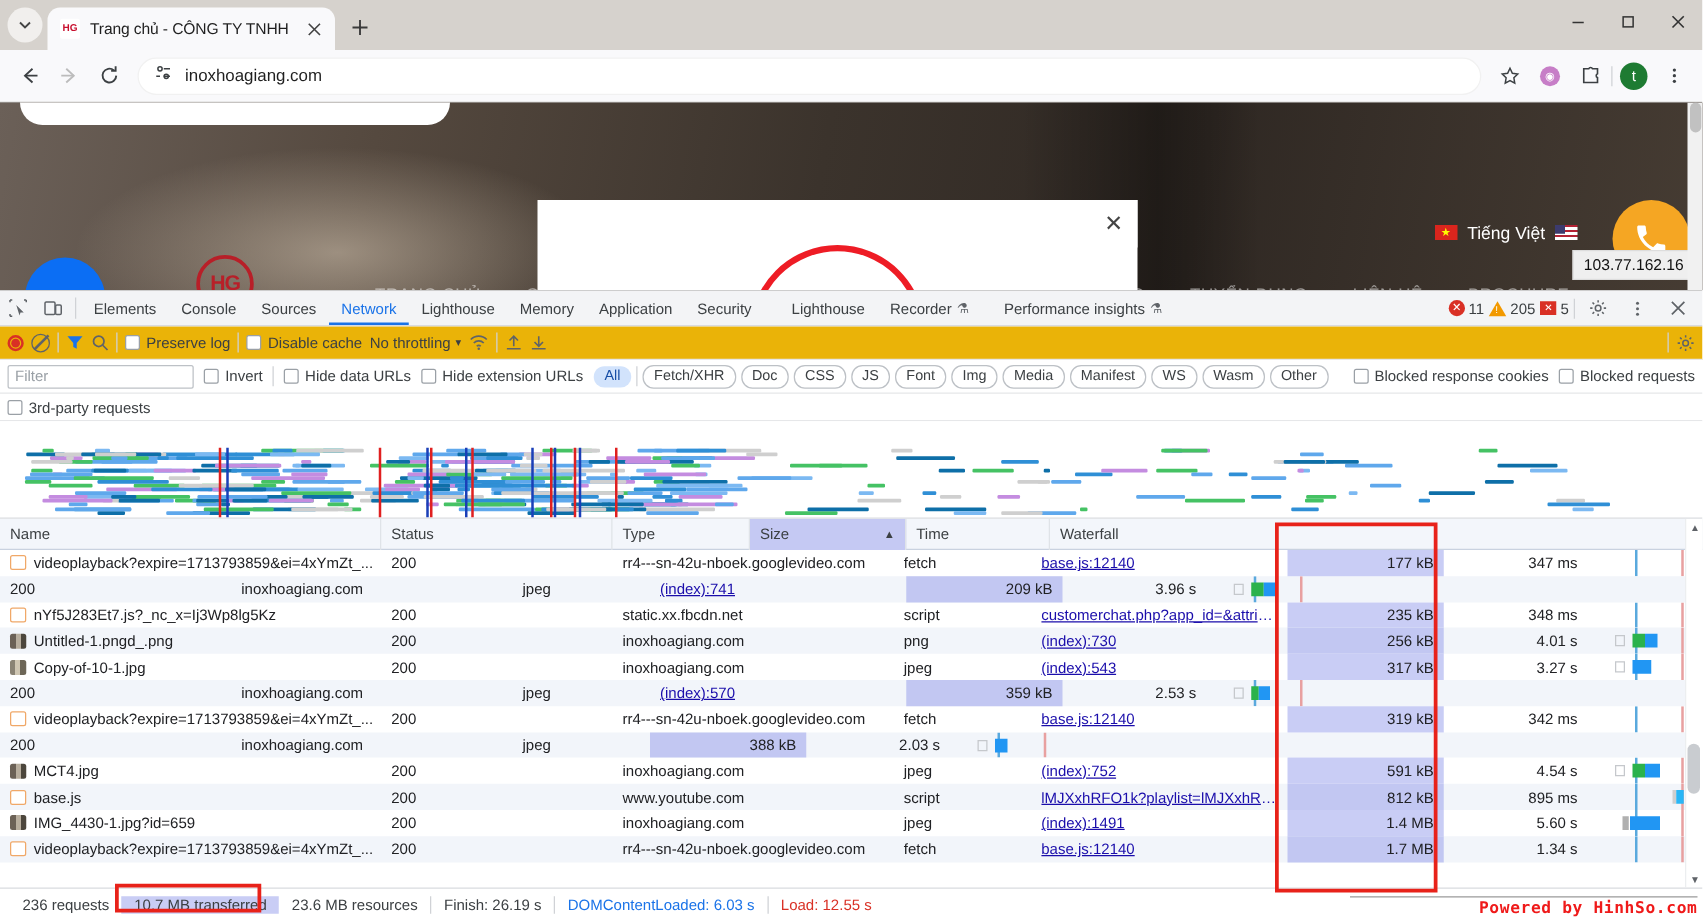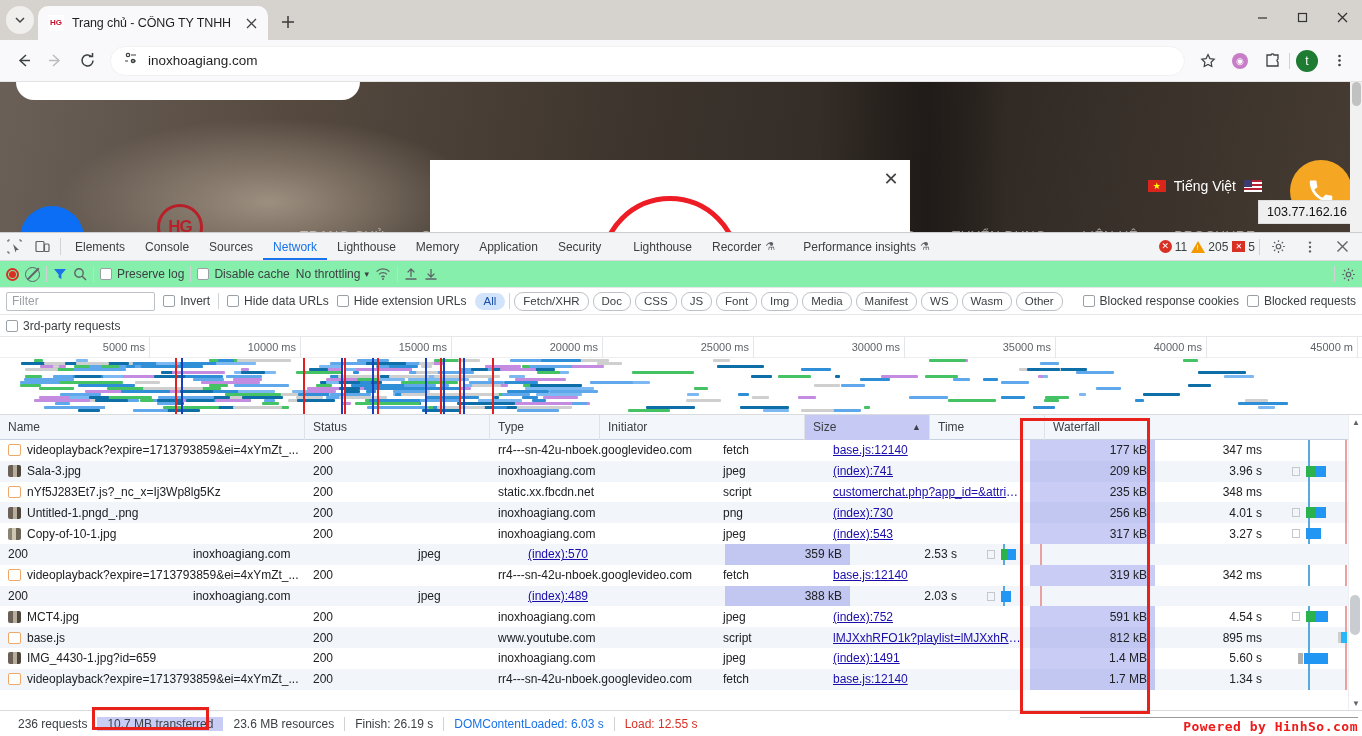--- a/index.html
+++ b/index.html
@@ -160,21 +160,21 @@
   .dt-tab.active { color: #1a73e8; box-shadow: inset 0 -2px 0 #1a73e8; }
   .dt-right { margin-left: auto; display: flex; align-items: center; gap: 4px; padding-right: 6px; }
   .badge { display: flex; align-items: center; gap: 3px; font-size: 12px; color: #3c4043; }
   .ic-err { width:13px;height:13px;border-radius:7px;background:#d93025;color:#fff;font-size:9px;display:flex;align-items:center;justify-content:center;line-height:1;}
   .ic-warn { width:0;height:0;border-left:7px solid transparent;border-right:7px solid transparent;border-bottom:12px solid #f29900;position:relative;}
   .ic-warn::after{content:"!";position:absolute;left:-2px;top:2px;font-size:8px;color:#fff;}
   .ic-msg { width:13px;height:11px;background:#d93025;color:#fff;font-size:8px;display:flex;align-items:center;justify-content:center;}
 
   .dt-toolbar {
     height: 27px; display: flex; align-items: center; gap: 6px;
-    padding: 0 6px; border-bottom: 1px solid #e6e7e9; background: #86efac;
+    padding: 0 6px; border-bottom: 1px solid #e6e7e9; background: #eab308;
   }
   .rec-dot { width: 13px; height: 13px; border-radius: 7px; border: 2px solid #d93025; display:flex;align-items:center;justify-content:center;}
   .rec-dot i { width:7px;height:7px;border-radius:4px;background:#d93025;display:block;}
   .clear-ic { width:15px;height:15px;border-radius:8px;border:1.6px solid #5f6368;position:relative;}
   .clear-ic::after{content:"";position:absolute;left:-1px;top:5.5px;width:16px;height:1.6px;background:#5f6368;transform:rotate(-45deg);}
   .chk { width: 12px; height: 12px; border: 1px solid #9aa0a6; border-radius: 2px; background: #fff; flex: 0 0 12px;}
   .lbl-sm { font-size: 12px; color: #3c4043; white-space: nowrap; }
   .chk-wrap { display: flex; align-items: center; gap: 5px; }
   .throttle { display:flex; align-items:center; gap:4px; font-size:12px; color:#3c4043;}
   .vsep { width:1px; height:16px; background:#d0d2d6; }
@@ -608,31 +608,20 @@
     </div>
 
     <div class="dt-thirdparty">
       <div class="chk-wrap">
         <span class="chk"></span>
         <span class="lbl-sm">3rd-party requests</span>
       </div>
     </div>
 
     <div class="overview">
-      <div class="ov-ruler">
-        <div class="ov-tick" style="left:0px;width:150px">5000 ms</div>
-        <div class="ov-tick" style="left:150px;width:151px">10000 ms</div>
-        <div class="ov-tick" style="left:301px;width:151px">15000 ms</div>
-        <div class="ov-tick" style="left:452px;width:151px">20000 ms</div>
-        <div class="ov-tick" style="left:603px;width:151px">25000 ms</div>
-        <div class="ov-tick" style="left:754px;width:151px">30000 ms</div>
-        <div class="ov-tick" style="left:905px;width:151px">35000 ms</div>
-        <div class="ov-tick" style="left:1056px;width:151px">40000 ms</div>
-        <div class="ov-tick" style="left:1207px;width:151px">45000 m</div>
-      </div>
       <div class="ov-graph" id="ovg">
           <div class="bar" style="left: 342.41px; top: 28.9px; width: 23.9559px; background: rgb(14, 111, 168);"></div>
           <div class="bar" style="left: 382.98px; top: 44.4px; width: 37.7522px; background: rgb(14, 111, 168);"></div>
           <div class="bar" style="left: 60.2622px; top: 10.3px; width: 65.8424px; background: rgb(95, 168, 236);"></div>
           <div class="bar" style="left: 556.09px; top: 19.6px; width: 9.54205px; background: rgb(124, 185, 242);"></div>
           <div class="bar" style="left: 58.8765px; top: 47.5px; width: 46.4211px; background: rgb(47, 143, 214);"></div>
           <div class="bar" style="left: 420.261px; top: 32px; width: 9.82278px; background: rgb(207, 207, 207);"></div>
           <div class="bar" style="left: 130.105px; top: 4.1px; width: 59.5391px; background: rgb(47, 143, 214);"></div>
           <div class="bar" style="left: 99.0259px; top: 38.2px; width: 7.63233px; background: rgb(47, 143, 214);"></div>
           <div class="bar" style="left: 486.135px; top: 44.4px; width: 55.0572px; background: rgb(47, 143, 214);"></div>
@@ -971,21 +960,20 @@
           <div class="vline" style="left: 463px; background: rgb(26, 63, 184);"></div>
           <div class="vline" style="left: 492px; background: rgb(224, 32, 32);"></div>
         </div>
     </div>
 
     <div class="net-table">
       <div class="net-head">
         <div class="c-name">Name</div>
         <div class="c-status">Status</div>
         <div class="c-type">Type</div>
-        <div class="c-init">Initiator</div>
         <div class="c-size col-size-hl" style="justify-content:flex-start">
           <span>Size</span>
           <span class="sort-arrow">▲</span>
         </div>
         <div class="c-time" style="justify-content:flex-start">
             <span>Time</span>
           </div>
         <div class="c-wf" style="padding:0 8px !important">
             <span>Waterfall</span>
           </div>
@@ -1004,24 +992,20 @@
               <span class="init-link">base.js:12140</span>
             </div>
             <div class="c-size col-size-hl">177 kB</div>
             <div class="c-time">347 ms</div>
             <div class="c-wf">
               <div class="wf-line" style="left:38px;background:#5aa9dd;"></div>
               <div class="wf-line" style="left:75px;background:#e8a0a0;"></div>
             </div>
           </div>
           <div class="net-row">
-            <div class="c-name">
-              <span class="rowicon ic-img1"></span>
-              <span>Sala-3.jpg</span>
-            </div>
             <div class="c-status">200</div>
             <div class="c-domain">inoxhoagiang.com</div>
             <div class="c-type">jpeg</div>
             <div class="c-init">
               <span class="init-link">(index):741</span>
             </div>
             <div class="c-size col-size-hl">209 kB</div>
             <div class="c-time">3.96 s</div>
             <div class="c-wf">
               <div class="wf-line" style="left:38px;background:#5aa9dd;"></div>
@@ -1123,23 +1107,20 @@
             <div class="c-time">342 ms</div>
             <div class="c-wf">
               <div class="wf-line" style="left:38px;background:#5aa9dd;"></div>
               <div class="wf-line" style="left:75px;background:#e8a0a0;"></div>
             </div>
           </div>
           <div class="net-row">
             <div class="c-status">200</div>
             <div class="c-domain">inoxhoagiang.com</div>
             <div class="c-type">jpeg</div>
-            <div class="c-init">
-              <span class="init-link">(index):489</span>
-            </div>
             <div class="c-size col-size-hl">388 kB</div>
             <div class="c-time">2.03 s</div>
             <div class="c-wf">
               <div class="wf-line" style="left:38px;background:#5aa9dd;"></div>
               <div class="wf-line" style="left:75px;background:#e8a0a0;"></div>
               <div style="position:absolute;left:22px;top:6px;width:8px;height:9px;border:1px solid #c5c8cc;"></div>
               <div class="wf-seg" style="left:36px;width:10px;background:#2196f3;"></div>
             </div>
           </div>
           <div class="net-row">

